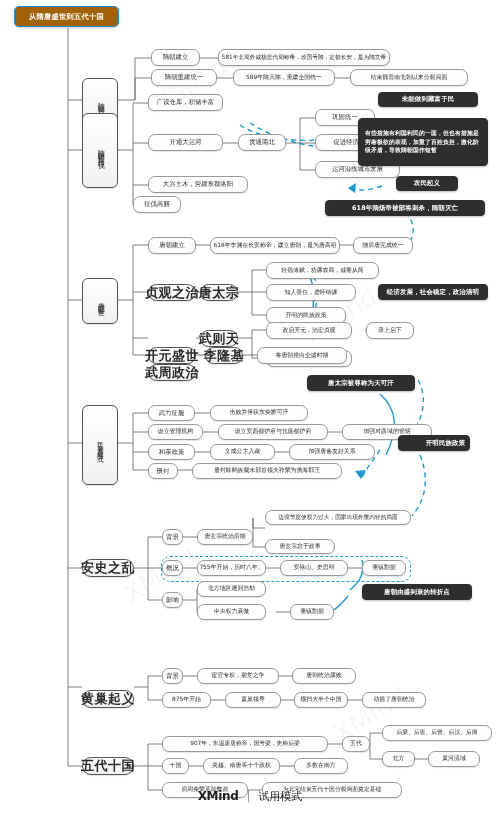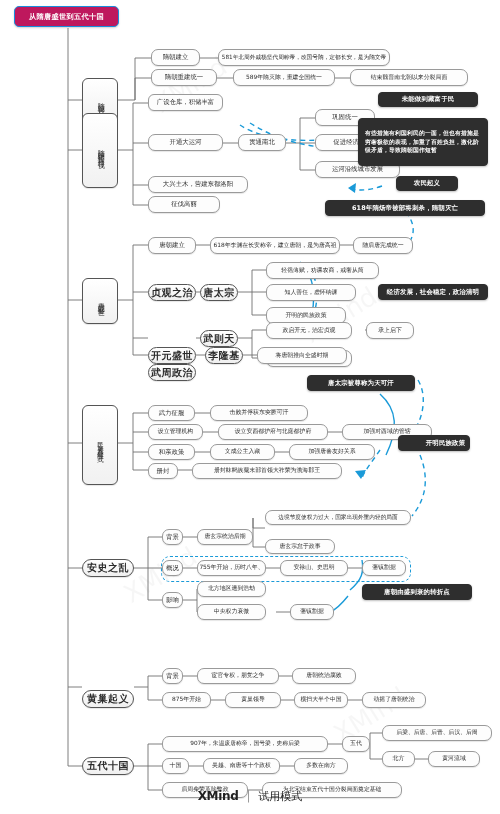--- a/index.html
+++ b/index.html
@@ -24,21 +24,21 @@
     color:#2b2b2b;
     padding:3px 5px;
     display:flex;align-items:center;justify-content:center;
     text-align:center;
     white-space:nowrap;
     box-shadow:0 1px 1px rgba(0,0,0,.10);
   }
   .node.wrap{white-space:normal;}
 
   .root{
-    background:#be185d;
+    background:#a16207;
     border:1px solid #1a8cdd;
     color:#fff;
     font-weight:bold;
     font-size:7.2px;
     border-radius:5px;
     letter-spacing:.3px;
     box-shadow:0 1px 2px rgba(0,0,0,.18);
   }
 
   .branch{
@@ -46,21 +46,21 @@
     text-orientation:upright;
     letter-spacing:2px;
     font-size:7px;
     border:1.4px solid #555;
     border-radius:6px;
     background:linear-gradient(#fff,#f1f1f1);
     padding:5px 2px;
     line-height:1.1;
   }
   .branch2{
-    font-size:10px;
+    font-size:13px;
     font-weight:bold;
     border:1.4px solid #555;
     border-radius:9px;
     background:linear-gradient(#fff,#efefef);
     letter-spacing:.5px;
   }
 
   .dark{
     background:#2e2e2e;
     border:1px solid #2e2e2e;
@@ -259,21 +259,21 @@
   <div class="node" style="left:350px;top:69px;width:118px;height:17px;font-size:5.9px;">结束魏晋南北朝以来分裂局面</div>
 
   <div class="node branch" style="left:82px;top:113px;width:36px;height:75px;">隋朝建设与征伐</div>
   <div class="node" style="left:148px;top:94px;width:75px;height:17px;border-radius:6px;">广设仓库，积储丰富</div>
   <div class="node" style="left:148px;top:134px;width:75px;height:17px;">开通大运河</div>
   <div class="node" style="left:238px;top:134px;width:48px;height:17px;">贯通南北</div>
   <div class="node" style="left:315px;top:109px;width:60px;height:17px;">巩固统一</div>
   <div class="node" style="left:315px;top:134px;width:75px;height:17px;">促进经济发展</div>
   <div class="node" style="left:315px;top:161px;width:85px;height:17px;">运河沿线城市发展</div>
   <div class="node" style="left:148px;top:176px;width:100px;height:17px;">大兴土木，营建东都洛阳</div>
-  <div class="node" style="left:148px;top:196px;width:72px;height:17px;">征伐高丽</div>
+  <div class="node" style="left:133px;top:196px;width:48px;height:17px;">征伐高丽</div>
 
   <div class="node dark" style="left:378px;top:92px;width:100px;height:15px;">未能做到藏富于民</div>
   <div class="node dark wrap" style="left:358px;top:118px;width:130px;height:48px;font-size:5.8px;padding:4px 6px;">有些措施有利国利民的一面，但也有措施是穷奢极欲的表现，加重了百姓负担，激化阶级矛盾，导致隋朝国作短暂</div>
   <div class="node dark" style="left:396px;top:176px;width:62px;height:15px;">农民起义</div>
   <div class="node dark" style="left:325px;top:200px;width:160px;height:16px;">618年隋炀帝被部将刺杀，隋朝灭亡</div>
 
   <div class="node branch" style="left:82px;top:278px;width:36px;height:46px;">唐朝盛世</div>
   <div class="node" style="left:148px;top:237px;width:48px;height:17px;">唐朝建立</div>
   <div class="node" style="left:210px;top:237px;width:130px;height:17px;font-size:5.9px;">618年李渊在长安称帝，建立唐朝，是为唐高祖</div>
   <div class="node" style="left:353px;top:237px;width:60px;height:17px;font-size:5.9px;">随后唐完成统一</div>

